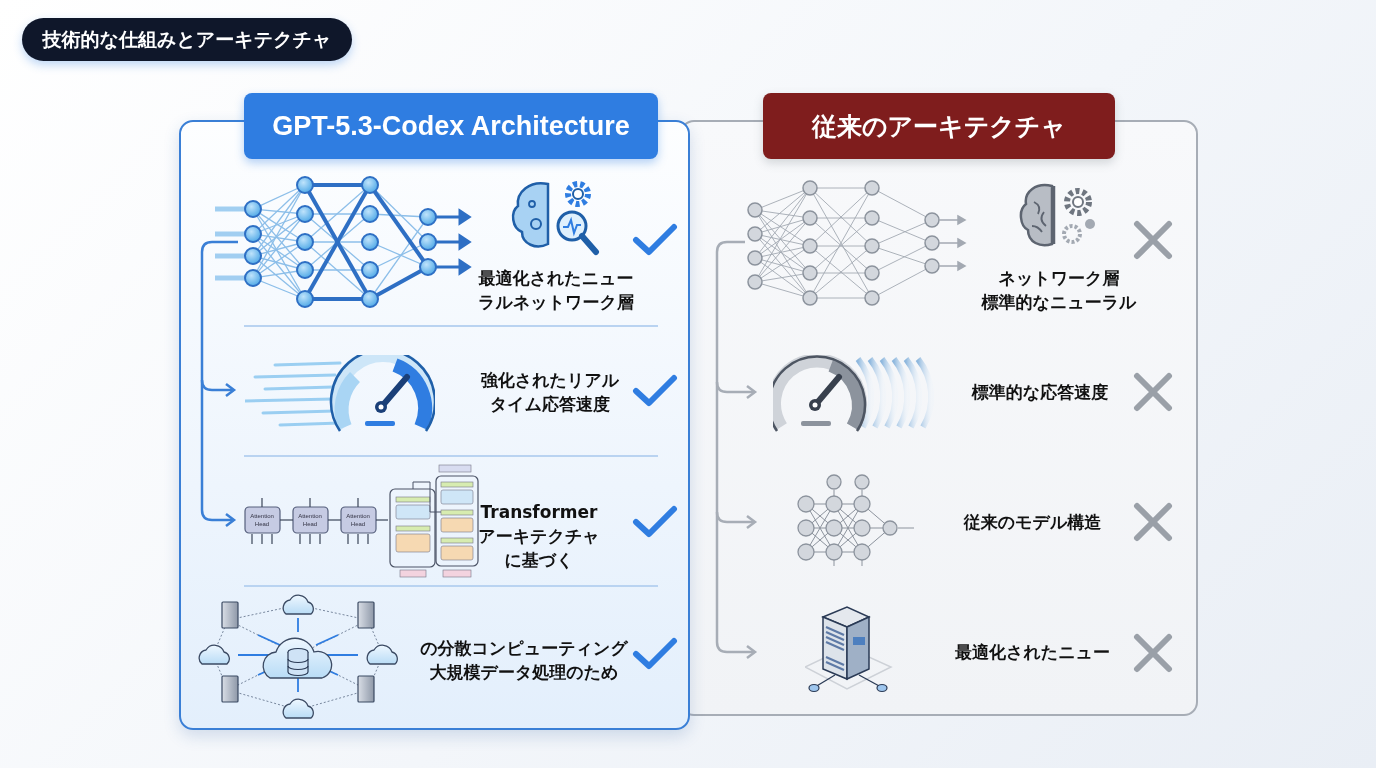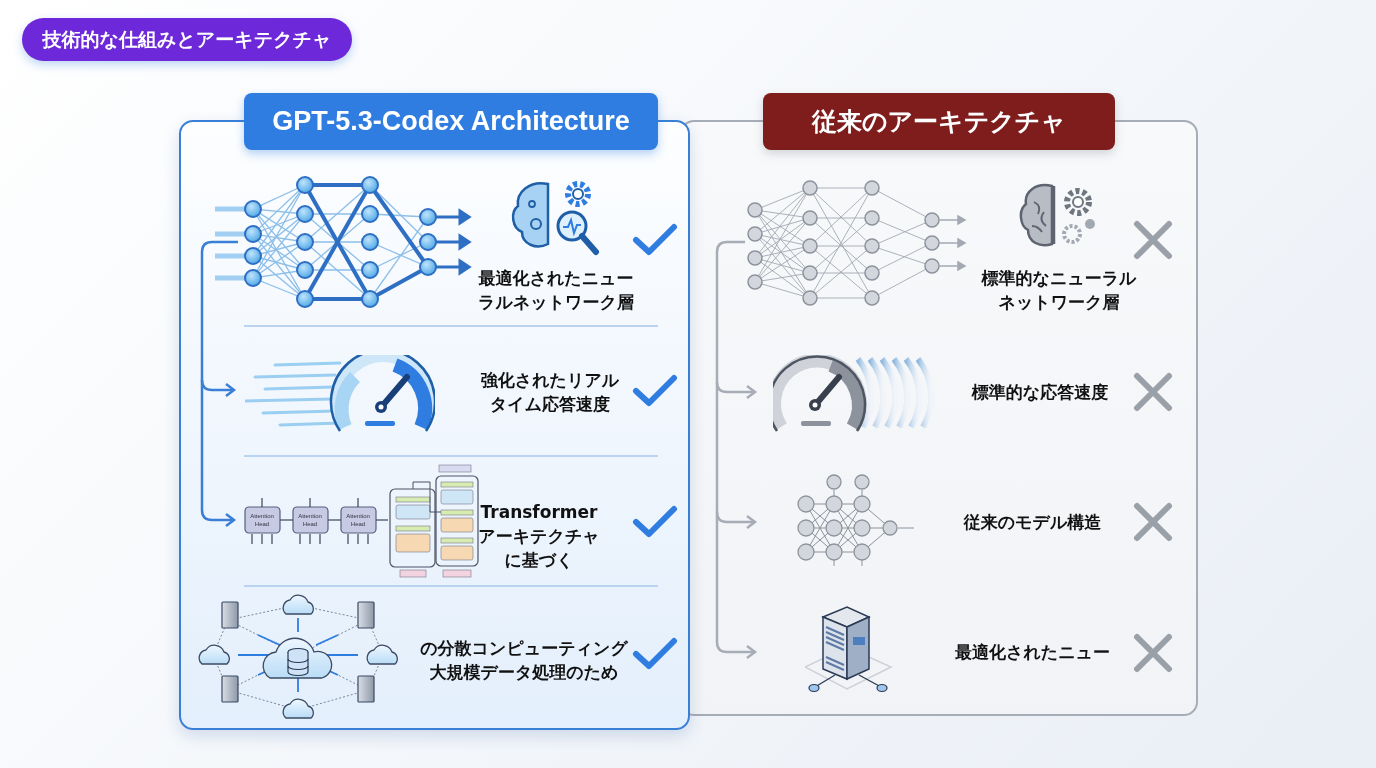--- a/index.html
+++ b/index.html
@@ -5,42 +5,42 @@
   * { box-sizing: border-box; margin: 0; padding: 0; }
   html, body { width: 1376px; height: 768px; overflow: hidden; }
   body {
     font-family: "DejaVu Sans", "Liberation Sans", sans-serif;
     background: linear-gradient(135deg, #ffffff 0%, #f3f6fa 55%, #e9eef5 100%);
     position: relative;
     color: #111;
   }
   .pill {
     position: absolute; left: 22px; top: 18px; width: 330px; height: 43px;
-    border-radius: 22px; background: #6d28d9; color: #fff;
+    border-radius: 22px; background: #0f172a; color: #fff;
     font-size: 19px; font-weight: bold; display: flex; align-items: center; justify-content: center;
     box-shadow: 0 4px 10px rgba(47,125,225,0.3);
   }
   .panel {
     position: absolute; border-radius: 14px;
   }
   .panel-left {
     left: 179px; top: 120px; width: 511px; height: 610px;
     border: 2.5px solid #3a7fd6;
     background: linear-gradient(180deg, #fdfeff 0%, #eef5fd 60%, #e3effc 100%);
     box-shadow: 0 6px 16px rgba(40,90,160,0.18);
     z-index: 2;
   }
   .panel-right {
     left: 680px; top: 120px; width: 518px; height: 596px;
     border: 2px solid #a7adb6;
     background: linear-gradient(180deg, #f8f9fb 0%, #f1f3f6 100%);
     z-index: 1;
   }
   .hdr {
-    position: absolute; top: 93px; height: 57px; border-radius: 8px;
+    position: absolute; top: 93px; height: 66px; border-radius: 8px;
     color: #fff; font-weight: bold; font-size: 25px;
     display: flex; align-items: center; justify-content: center; z-index: 5;
   }
   .hdr-left { left: 244px; width: 414px; background: #2f7de1; box-shadow: 0 4px 10px rgba(47,125,225,0.35); font-family: "Liberation Sans", sans-serif; font-size: 27px; }
   .hdr-right { left: 763px; width: 352px; background: #7f1d1d; box-shadow: 0 4px 10px rgba(100,110,120,0.25); }
   .row { position: absolute; }
   .divider { position: absolute; height: 1.5px; }
   .div-l { left: 244px; width: 414px; background: #b9d3f1; }
   .div-r { left: 745px; width: 388px; background: #d5d9de; }
   .label {
@@ -403,22 +403,22 @@
 <svg class="row" style="left:1018px;top:182px;z-index:4" width="85" height="72">
   <path d="M34 4 C18 0 6 10 8 22 C0 28 2 44 10 48 C10 60 22 66 34 62 Z" fill="#b8bdc5" stroke="#5d6470" stroke-width="2.5"></path>
   <path d="M16 20 q8 4 4 12 M26 30 q-6 8 2 14 M14 44 q6 0 10 6" fill="none" stroke="#5d6470" stroke-width="1.8"></path>
   <line x1="36" y1="4" x2="36" y2="62" stroke="#5d6470" stroke-width="2.5"></line>
   <circle cx="60" cy="20" r="11" fill="none" stroke="#6f7680" stroke-width="6" stroke-dasharray="4 3"></circle>
   <circle cx="60" cy="20" r="5" fill="#fff" stroke="#6f7680" stroke-width="2"></circle>
   <circle cx="54" cy="52" r="8" fill="none" stroke="#a3a9b2" stroke-width="4" stroke-dasharray="3 2"></circle>
   <circle cx="72" cy="42" r="5" fill="#a3a9b2"></circle>
 </svg>
 <div class="label" style="left:970px;top:266px;width:178px;">
+  <span class="line">ネットワーク層</span>
   <span class="line">標準的なニューラル</span>
-  <span class="line">ネットワーク層</span>
 </div>
 <svg class="mark" style="left:1133px;top:220px" width="40" height="40">
   <path d="M4 4 L36 36 M36 4 L4 36" stroke="#9aa0a8" stroke-width="6" stroke-linecap="round"></path>
 </svg>
 
 <svg class="row" style="left:773px;top:355px;z-index:4" width="170" height="80">
   <defs>
       <linearGradient id="wave" x1="0" x2="1">
         <stop offset="0" stop-color="#8fb8de"></stop>
         <stop offset="1" stop-color="#e6f0fa" stop-opacity="0.2"></stop>

